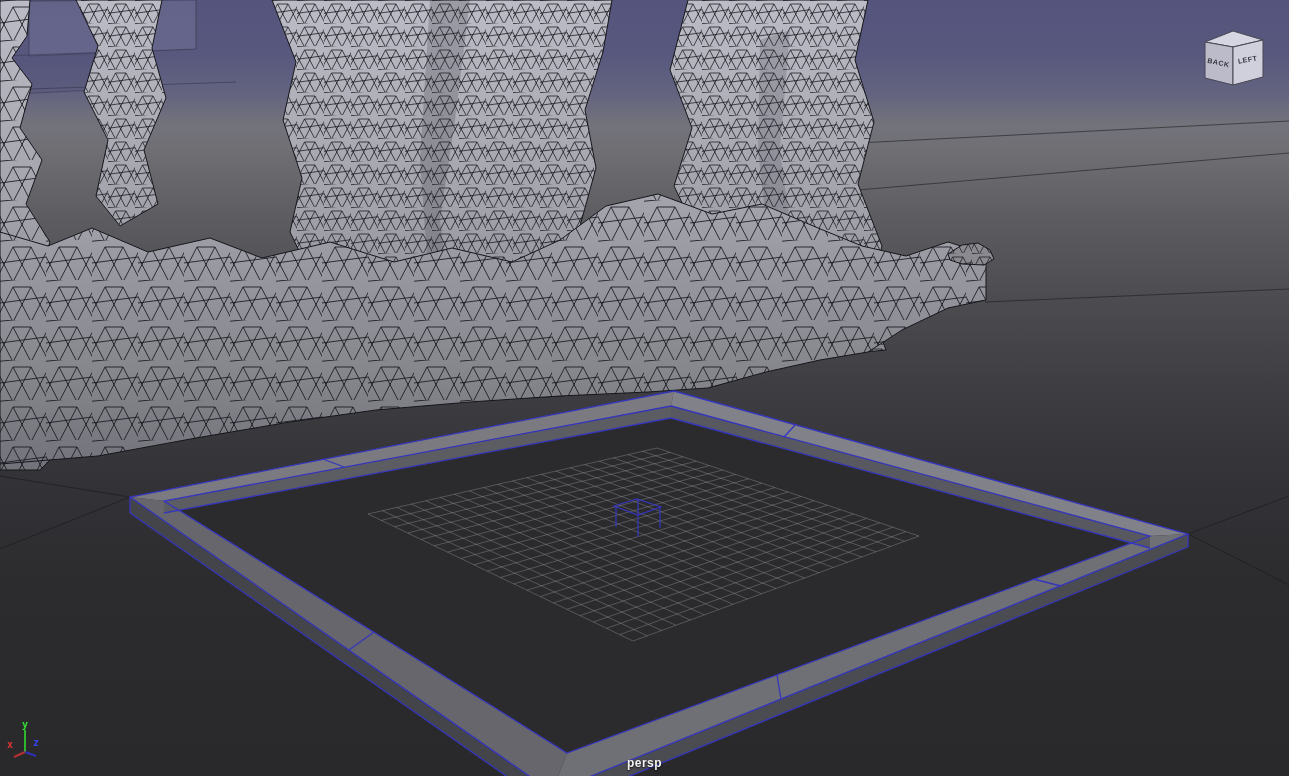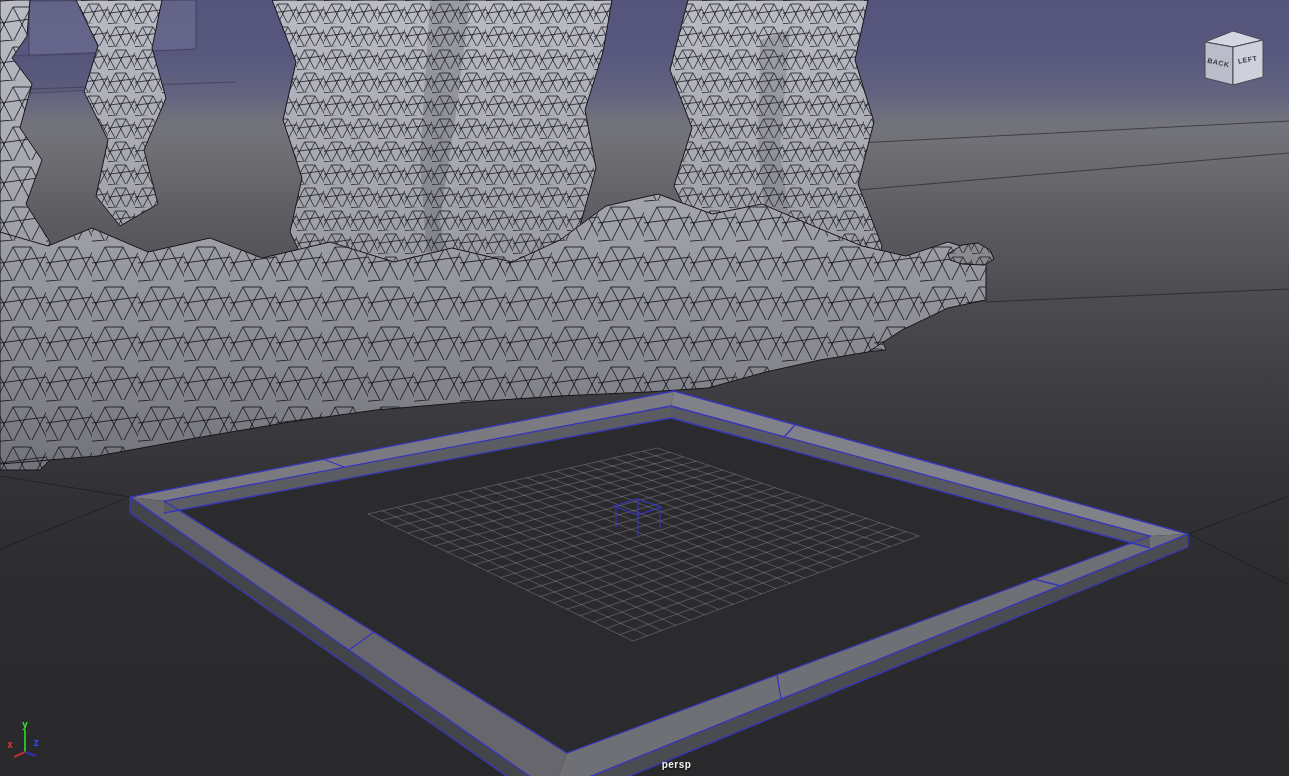--- a/index.html
+++ b/index.html
@@ -9,24 +9,23 @@
     overflow:hidden;
     font-family:"Liberation Sans", sans-serif;
     background:linear-gradient(to bottom,
       #54547c 0%, #58587f 7%, #636380 12%, #73737c 16%,
       #6e6e72 20%, #5d5d61 28%, #4d4d51 38%, #3e3e42 50%,
       #333337 62%, #2c2c2f 75%, #29292c 100%);
   }
   svg{position:absolute;left:0;top:0;}
   .camera-label{
     position:absolute;left:50%;bottom:6px;transform:translateX(-50%);
-    color:#f2f2f2;font-size:10px;font-weight:bold;letter-spacing:.5px;
+    color:#f2f2f2;font-size:12px;font-weight:bold;letter-spacing:.5px;
     text-shadow:0 1px 2px rgba(0,0,0,.9);
     user-select:none;
-    margin-left:32px;
   }
 </style>
 </head>
 <body>
 
 <div class="viewport">
 
   <svg width="1289" height="776" viewBox="0 0 1289 776">
     <defs>
       <linearGradient id="rockGrad" x1="0" y1="0" x2="0" y2="470" gradientUnits="userSpaceOnUse">

